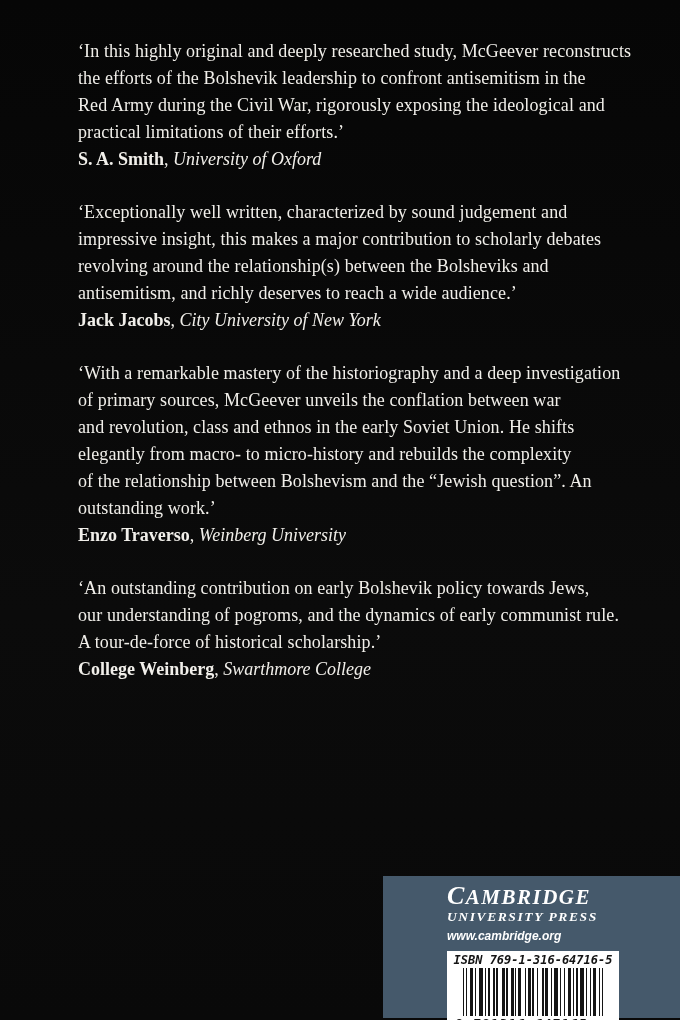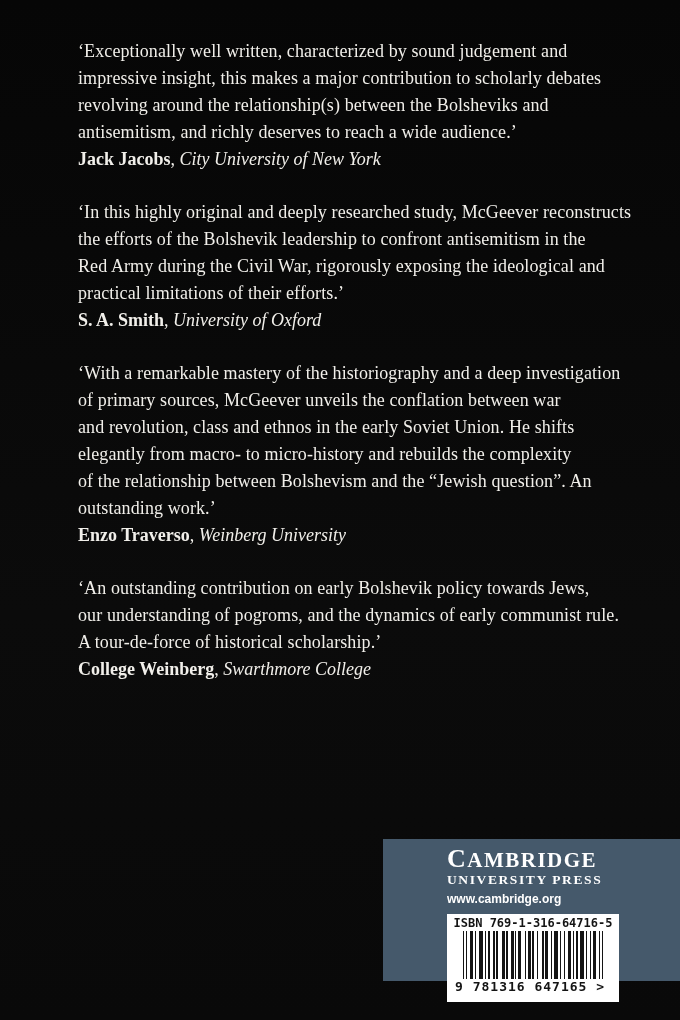--- a/index.html
+++ b/index.html
@@ -41,24 +41,25 @@
     width: 310px;
     color: #eceae5;
     font-size: 13.5px;
     line-height: 18.6px;
     white-space: pre-line;
   }
   .credit .italic { font-style: italic; }
   
   .publisher-panel {
     position: absolute;
-    left: 383px; top: 839px;
+    left: 383px; top: 876px;
     width: 297px; height: 142px;
     background: #45596b;
     color: #ffffff;
+    font-style: italic;
   }
   .panel-inner { padding: 8px 0 0 64px; }
   .cup-name {
     font-family: "Liberation Serif", serif;
     font-weight: bold;
     font-size: 21px;
     line-height: 24px;
     letter-spacing: 1.5px;
   }
   .cup-name::first-letter { font-size: 26px; }
@@ -114,33 +115,33 @@
 </style>
 </head>
 <body>
 
 <div class="cover">
 
   <div class="quotes">
 
 
     <div class="quote-block">
+      <div class="quote-text">‘In this highly original and deeply researched study, McGeever reconstructs
+the efforts of the Bolshevik leadership to confront antisemitism in the
+Red Army during the Civil War, rigorously exposing the ideological and
+practical limitations of their efforts.’</div>
+      <div class="attribution"><span class="name">S. A. Smith</span><span>, </span><span class="affil">University of Oxford</span></div>
+    </div>
+
+    <div class="quote-block">
       <div class="quote-text">‘Exceptionally well written, characterized by sound judgement and
 impressive insight, this makes a major contribution to scholarly debates
 revolving around the relationship(s) between the Bolsheviks and
 antisemitism, and richly deserves to reach a wide audience.’</div>
       <div class="attribution"><span class="name">Jack Jacobs</span><span>, </span><span class="affil">City University of New York</span></div>
-    </div>
-
-    <div class="quote-block">
-      <div class="quote-text">‘In this highly original and deeply researched study, McGeever reconstructs
-the efforts of the Bolshevik leadership to confront antisemitism in the
-Red Army during the Civil War, rigorously exposing the ideological and
-practical limitations of their efforts.’</div>
-      <div class="attribution"><span class="name">S. A. Smith</span><span>, </span><span class="affil">University of Oxford</span></div>
     </div>
 
     <div class="quote-block">
       <div class="quote-text">‘With a remarkable mastery of the historiography and a deep investigation
 of primary sources, McGeever unveils the conflation between war
 and revolution, class and ethnos in the early Soviet Union. He shifts
 elegantly from macro- to micro-history and rebuilds the complexity
 of the relationship between Bolshevism and the “Jewish question”. An
 outstanding work.’</div>
       <div class="attribution"><span class="name">Enzo Traverso</span><span>, </span><span class="affil">Weinberg University</span></div>

